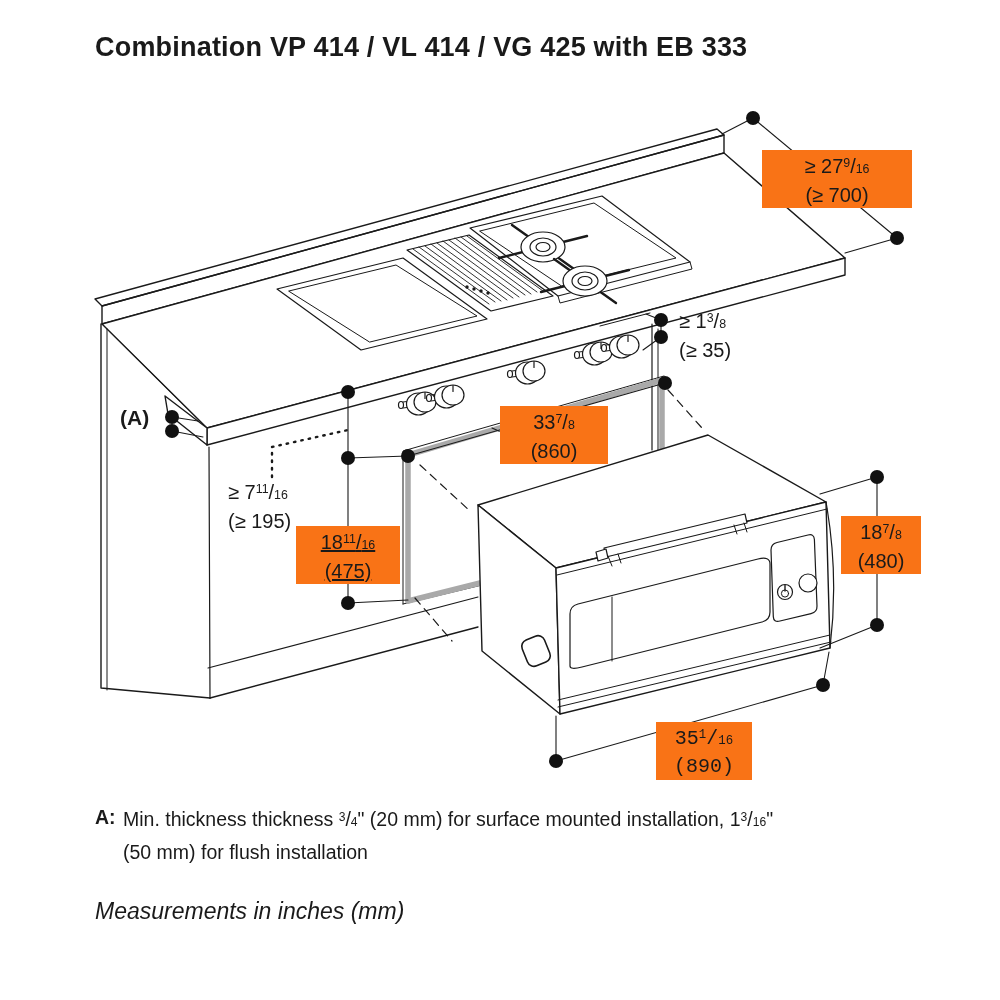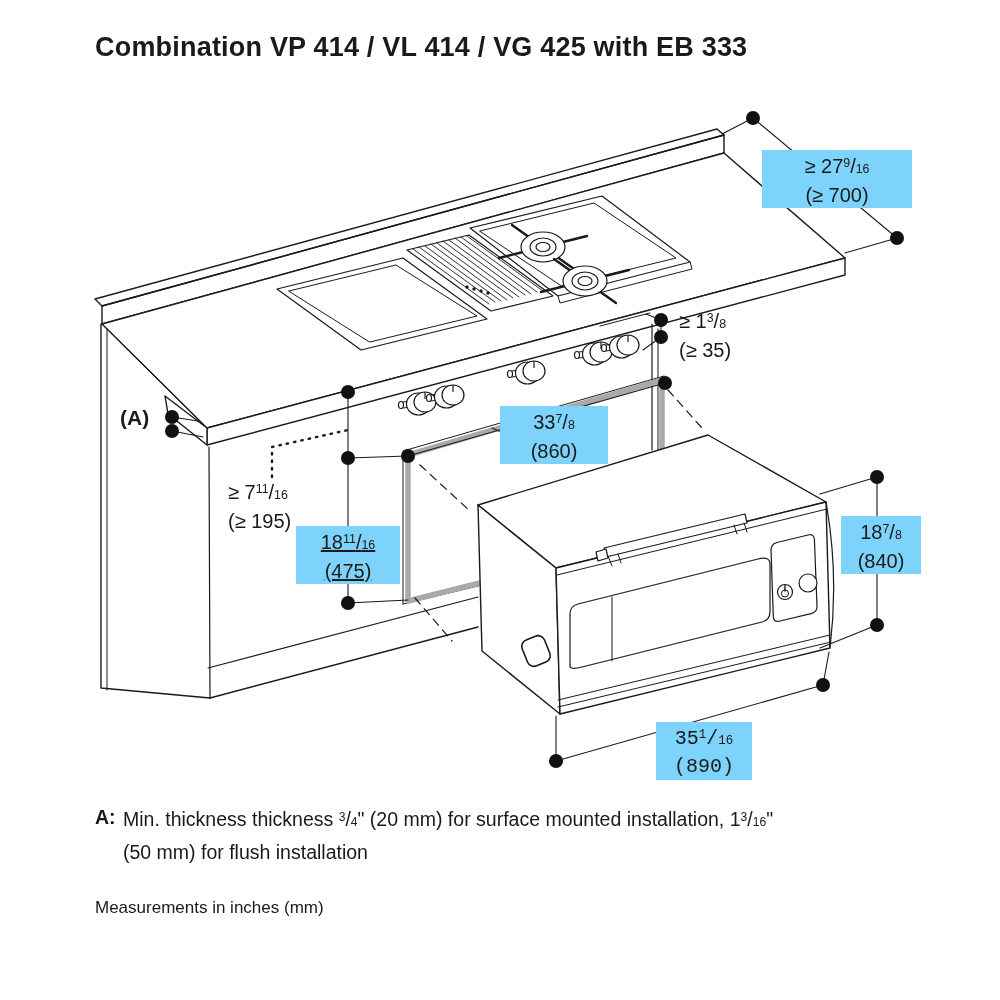--- a/index.html
+++ b/index.html
@@ -1,30 +1,30 @@
 <!DOCTYPE html>
 <html><head>
 <meta charset="utf-8">
 <style>
   html,body{margin:0;padding:0;background:#fff;}
   body{width:1000px;height:1000px;font-family:"Liberation Sans",sans-serif;color:#1a1a1a;}
   .stage{position:relative;width:1000px;height:1000px;overflow:hidden;background:#fff;}
   .stage svg{position:absolute;left:0;top:0;}
   .title{position:absolute;left:95px;top:32px;font-size:27px;font-weight:bold;letter-spacing:.2px;white-space:nowrap;}
   .dim{position:absolute;font-size:20px;line-height:26px;white-space:nowrap;}
-  .dim.bgw{background:#7dd3fc;padding:0 4px;}
+  .dim.bgw{background:#f97316;padding:0 4px;}
   .dim.center{text-align:center;}
   .dim .l2{display:block;}
   .fr-up{font-size:0.62em;vertical-align:0.45em;}
   .fr-dn{font-size:0.62em;vertical-align:0em;}
   .marker-a{position:absolute;font-size:21px;font-weight:bold;}
   .note{position:absolute;left:95px;top:802px;width:880px;font-size:19.5px;line-height:30px;display:flex;}
   .note .note-label{font-weight:bold;flex:0 0 28px;}
   .note .note-body{flex:1;}
-  .footer{position:absolute;left:95px;top:898px;font-size:17px;}
+  .footer{position:absolute;left:95px;top:898px;font-size:23px;font-style:italic;}
 </style>
 </head>
 <body>
 
 <div class="stage">
 
   <svg width="1000" height="1000" viewBox="0 0 1000 1000">
     <g stroke="#1a1a1a" stroke-width="1.4" fill="none" stroke-linejoin="round" stroke-linecap="round">
 
       <g>
@@ -254,21 +254,21 @@
     <span class="l2">(475)</span>
   </div>
 
   <div class="dim" style="left:228px;top:476px;">
     <span class="l1"><span>≥ 7</span><span class="fr-up">11</span><span>/</span><span class="fr-dn">16</span></span>
     <span class="l2">(≥ 195)</span>
   </div>
 
   <div class="dim bgw center" style="left:841px;top:516px;width:72px;">
     <span class="l1"><span>18</span><span class="fr-up">7</span><span>/</span><span class="fr-dn">8</span></span>
-    <span class="l2">(840)</span>
+    <span class="l2">(480)</span>
   </div>
 
   <div class="dim bgw center" style="left:656px;top:722px;width:88px;font-family:Liberation Mono, monospace;">
     <span class="l1"><span>35</span><span class="fr-up">1</span><span>/</span><span class="fr-dn">16</span></span>
     <span class="l2">(890)</span>
   </div>
 
   <div class="note">
     <span class="note-label">A:</span>
     <span class="note-body">

